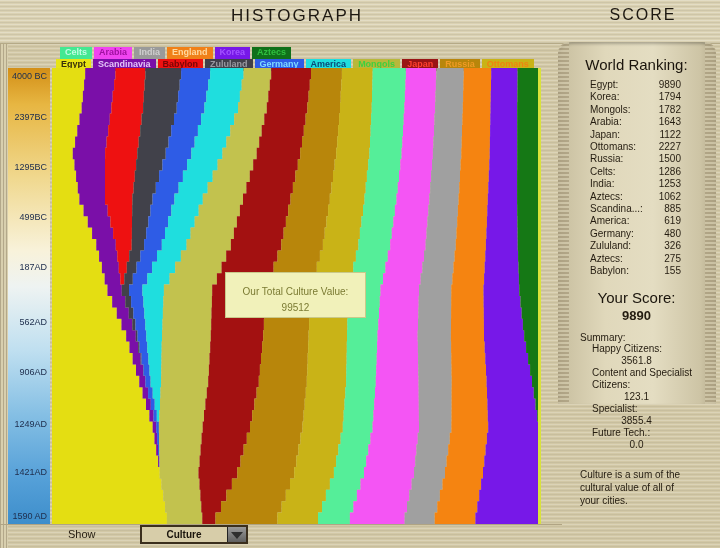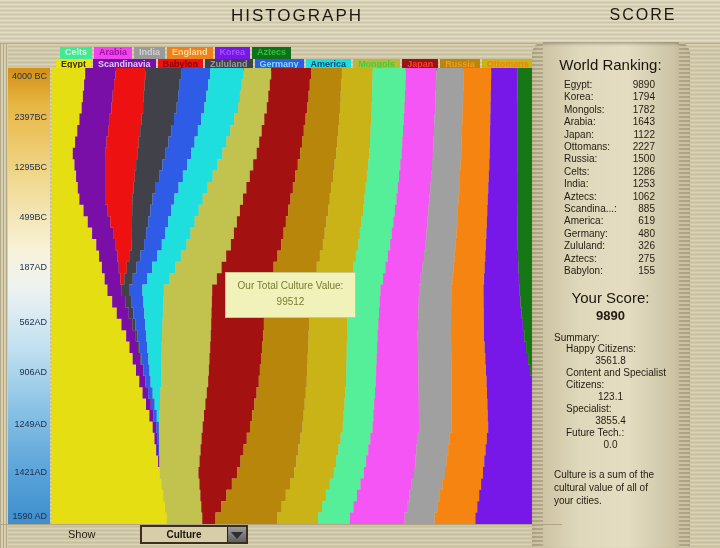--- a/index.html
+++ b/index.html
@@ -51,28 +51,28 @@
     position:absolute; right:3px; font-size:9px; color:#20304f; font-weight:normal;
   }
   
   .chart { position:absolute; left:52px; top:68px; width:487px; height:456px; }
   .chart svg { display:block; }
   .chart-edge {
     position:absolute; left:538px; top:68px; width:3px; height:456px;
     background:#d9e23a;
   }
   .tooltip {
-    position:absolute; left:225px; top:272px; width:131px; height:46px;
+    position:absolute; left:225px; top:272px; width:141px; height:46px;
     background:#f1f1ba; border:1px solid #c9c98a; color:#7b7b33;
-    font-size:10px; text-align:center; padding-top:7px;
+    font-size:10px; text-align:center; padding-top:13px;
   }
   .tooltip .tt2 { margin-top:5px; font-size:10px; }
   
   .scroll {
-    position:absolute; left:532px; top:42px; width:158px; height:506px;
+    position:absolute; left:558px; top:42px; width:158px; height:362px;
     border-radius:14px 14px 0 0;
     background:linear-gradient(90deg,#b3a98b 0%, #cdc4a5 7%, #e0d8bb 30%,
        #e4ddc2 60%, #cdc4a5 90%, #b3a98b 100%);
     box-shadow:inset 0 2px 3px rgba(0,0,0,.25);
   }
   .scroll::before, .scroll::after {
     content:""; position:absolute; top:0; bottom:0; width:11px;
     background:repeating-linear-gradient(180deg,#cfc6a8 0 2px,#ab9f80 2px 4px);
     opacity:.8;
   }

